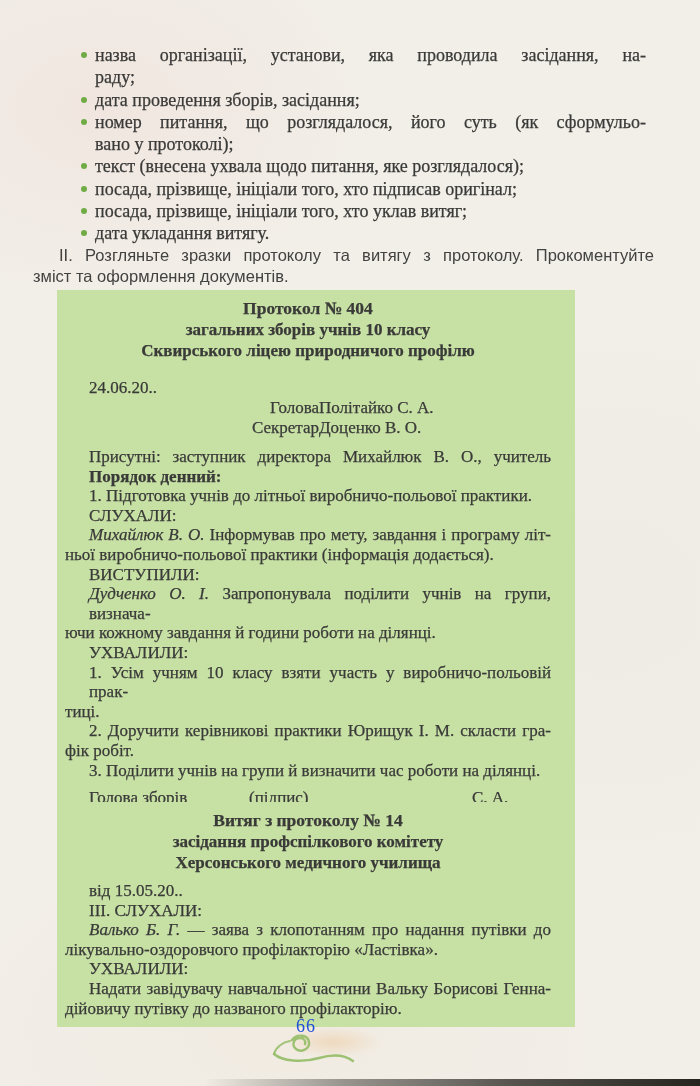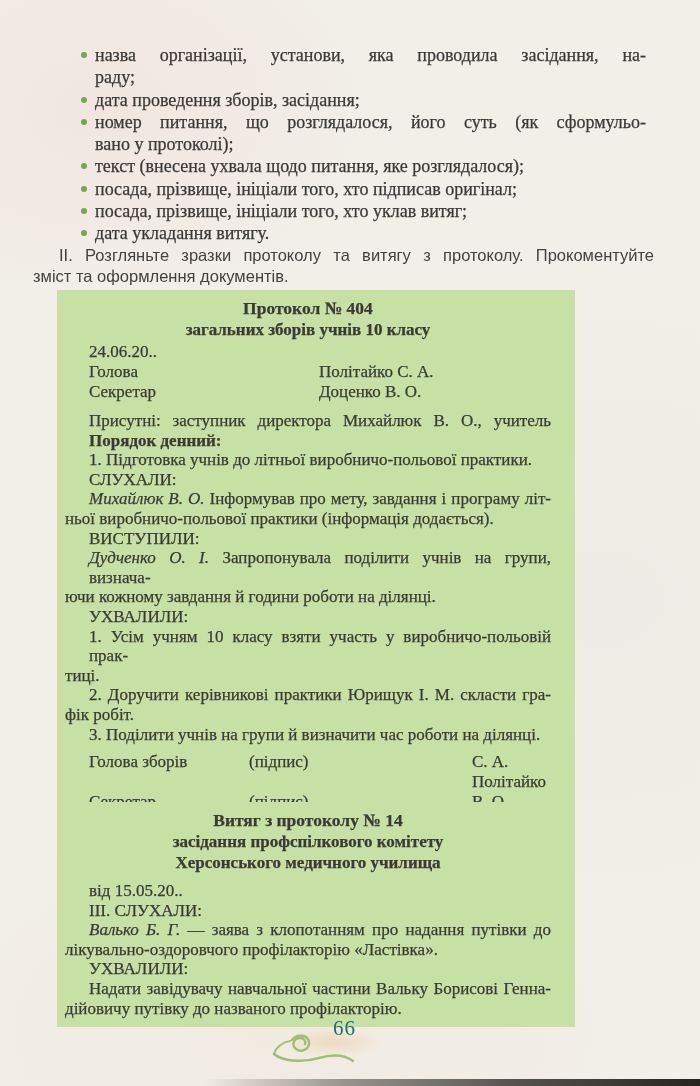--- a/index.html
+++ b/index.html
@@ -52,41 +52,41 @@
     font-size:17px;line-height:19.6px;
     -webkit-text-stroke:.25px;
   }
   .box1{top:290px;}
   .box2{top:802px;}
   .gbox .head{line-height:21px;}
   .gbox .head .title{font-size:17.5px;}
   .gbox h3,.gbox .head div{margin:0;font-weight:bold;}
   .gbox h3{font-weight:bold;}
 
-  .meta{margin-top:2px;line-height:20px;}
-  .row{display:flex;}
+  .meta{margin-top:17px;line-height:20px;}
+  .row{display:flex;text-align:right;}
   .row .role{width:230px;flex:0 0 auto;}
 
   .doc-body{margin-top:9px;}
   .box2 .doc-body{margin-top:8px;}
 
   .sigs{margin-top:8px;line-height:20px;}
   .sigrow{display:grid;grid-template-columns:160px 223px auto;padding-left:24px;}
 
   
   .footer{position:absolute;left:0;top:1012px;width:700px;height:60px;}
   .smudge{
     position:absolute;left:270px;top:8px;width:140px;height:44px;
     background:radial-gradient(ellipse 50% 50% at 45% 50%, var(--smudge-orange,rgba(231,169,94,.5)), rgba(231,169,94,0) 70%);
     opacity:.55;filter:blur(1px);
   }
   .flourish{position:absolute;left:262px;top:12px;color:var(--flourish-green,#8eba5f);}
   .pagenum{
-    position:absolute;left:296px;top:4px;width:60px;text-align:right;
-    font-size:21px;color:#0f766e;letter-spacing:1px;
+    position:absolute;left:296px;top:4px;width:60px;text-align:left;
+    font-size:18px;color:#1d4ed8;letter-spacing:1px;
   }
 
   
   .scan-edge{
     position:absolute;bottom:0;left:205px;right:0;height:7px;
     background:linear-gradient(to right, rgba(128,126,120,0), rgba(128,126,120,.8) 28%, #57544f 62%, var(--scan-edge,#26241f) 100%);
     border-top-left-radius:4px;filter:blur(.4px);
   }
 </style>
 </head>
@@ -122,20 +122,21 @@
 
   <div class="task">
     <div class="ln jl ind1">ІІ. Розгляньте зразки протоколу та витягу з протоколу. Прокоментуйте</div>
     <div class="ln">зміст та оформлення документів.</div>
   </div>
 
   <section class="gbox box1">
     <div class="head">
       <h3 class="c title">Протокол № 404</h3>
       <div class="c">загальних зборів учнів 10 класу</div>
+      <div class="c">Сквирського ліцею природничого профілю</div>
     </div>
     <div class="meta">
       <div class="ln ind">24.06.20..</div>
       <div class="row ind">
         <span class="role">Голова</span>
         <span>Політайко С. А.</span>
       </div>
       <div class="row ind">
         <span class="role">Секретар</span>
         <span>Доценко В. О.</span>

